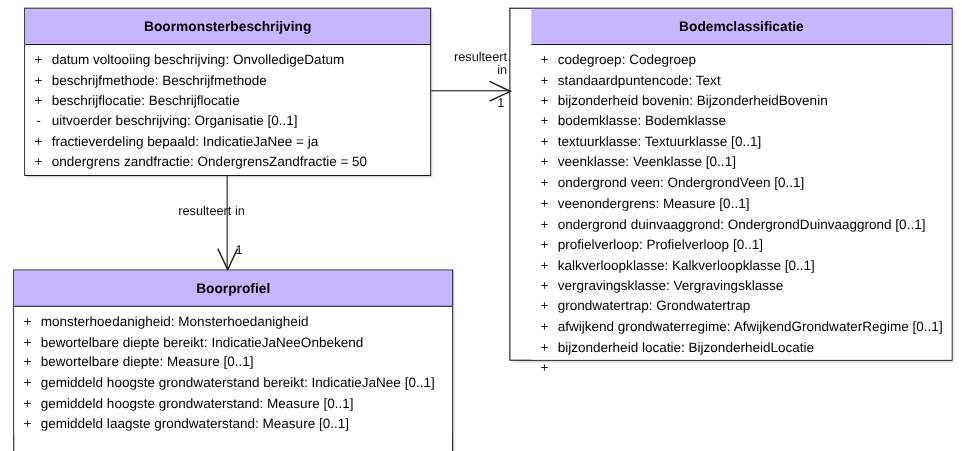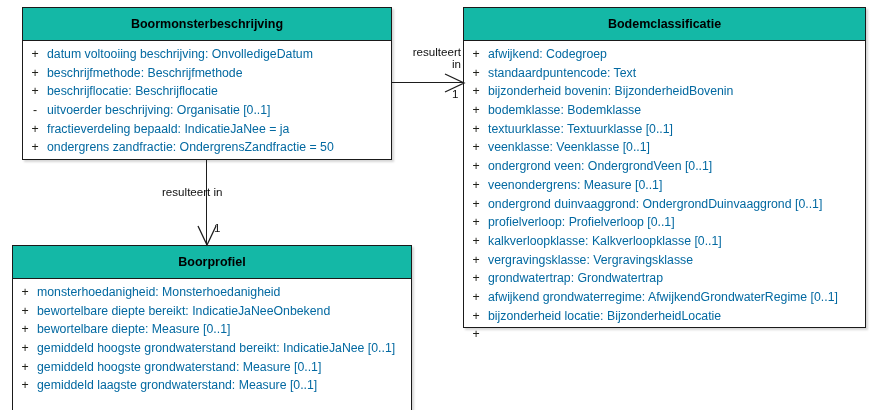--- a/index.html
+++ b/index.html
@@ -14,21 +14,21 @@
 
   
   .uml-class{
     position:absolute;
     background:#ffffff;
     border:1px solid #1a1a1a;
     box-shadow:2px 2px 2px rgba(0,0,0,0.16);
     box-sizing:border-box;
   }
   .uml-header{
-    background:#14b8a6;
+    background:#c4b5fd;
     border-bottom:1px solid #1a1a1a;
     text-align:center;
     font-weight:bold;
     font-size:12.5px;
     color:#000000;
     line-height:1;
     display:flex;
     align-items:center;
     justify-content:center;
     box-sizing:border-box;
@@ -47,21 +47,21 @@
     white-space:nowrap;
   }
   .attr-vis{
     width:24px;
     min-width:24px;
     text-align:center;
     color:#20201a;
     font-size:12.3px;
   }
   .attr-text{
-    color:#0369a1;
+    color:#000000;
   }
 
   
   .line-h{position:absolute;height:0;border-top:1px solid #1d1d1d;}
   .line-v{position:absolute;width:0;border-left:1px solid #1d1d1d;}
   .assoc-label{
     position:absolute;
     font-size:11.6px;
     color:#101010;
     white-space:nowrap;
@@ -105,26 +105,26 @@
         <span class="attr-vis">+</span>
         <span class="attr-text">fractieverdeling bepaald: IndicatieJaNee = ja</span>
       </div>
       <div class="attr-row">
         <span class="attr-vis">+</span>
         <span class="attr-text">ondergrens zandfractie: OndergrensZandfractie = 50</span>
       </div>
     </div>
   </div>
 
-  <div class="uml-class" id="cls-bodemclassificatie" style="left:463px;top:7px;width:403px;height:321px;">
+  <div class="uml-class" id="cls-bodemclassificatie" style="left:463px;top:7px;width:403px;height:321px;padding-left:19px;">
     <div class="uml-header" style="height:33px;">Bodemclassificatie</div>
     <div class="uml-body" style="height:286px;">
       <div class="attr-row">
         <span class="attr-vis">+</span>
-        <span class="attr-text">afwijkend: Codegroep</span>
+        <span class="attr-text">codegroep: Codegroep</span>
       </div>
       <div class="attr-row">
         <span class="attr-vis">+</span>
         <span class="attr-text">standaardpuntencode: Text</span>
       </div>
       <div class="attr-row">
         <span class="attr-vis">+</span>
         <span class="attr-text">bijzonderheid bovenin: BijzonderheidBovenin</span>
       </div>
       <div class="attr-row">

